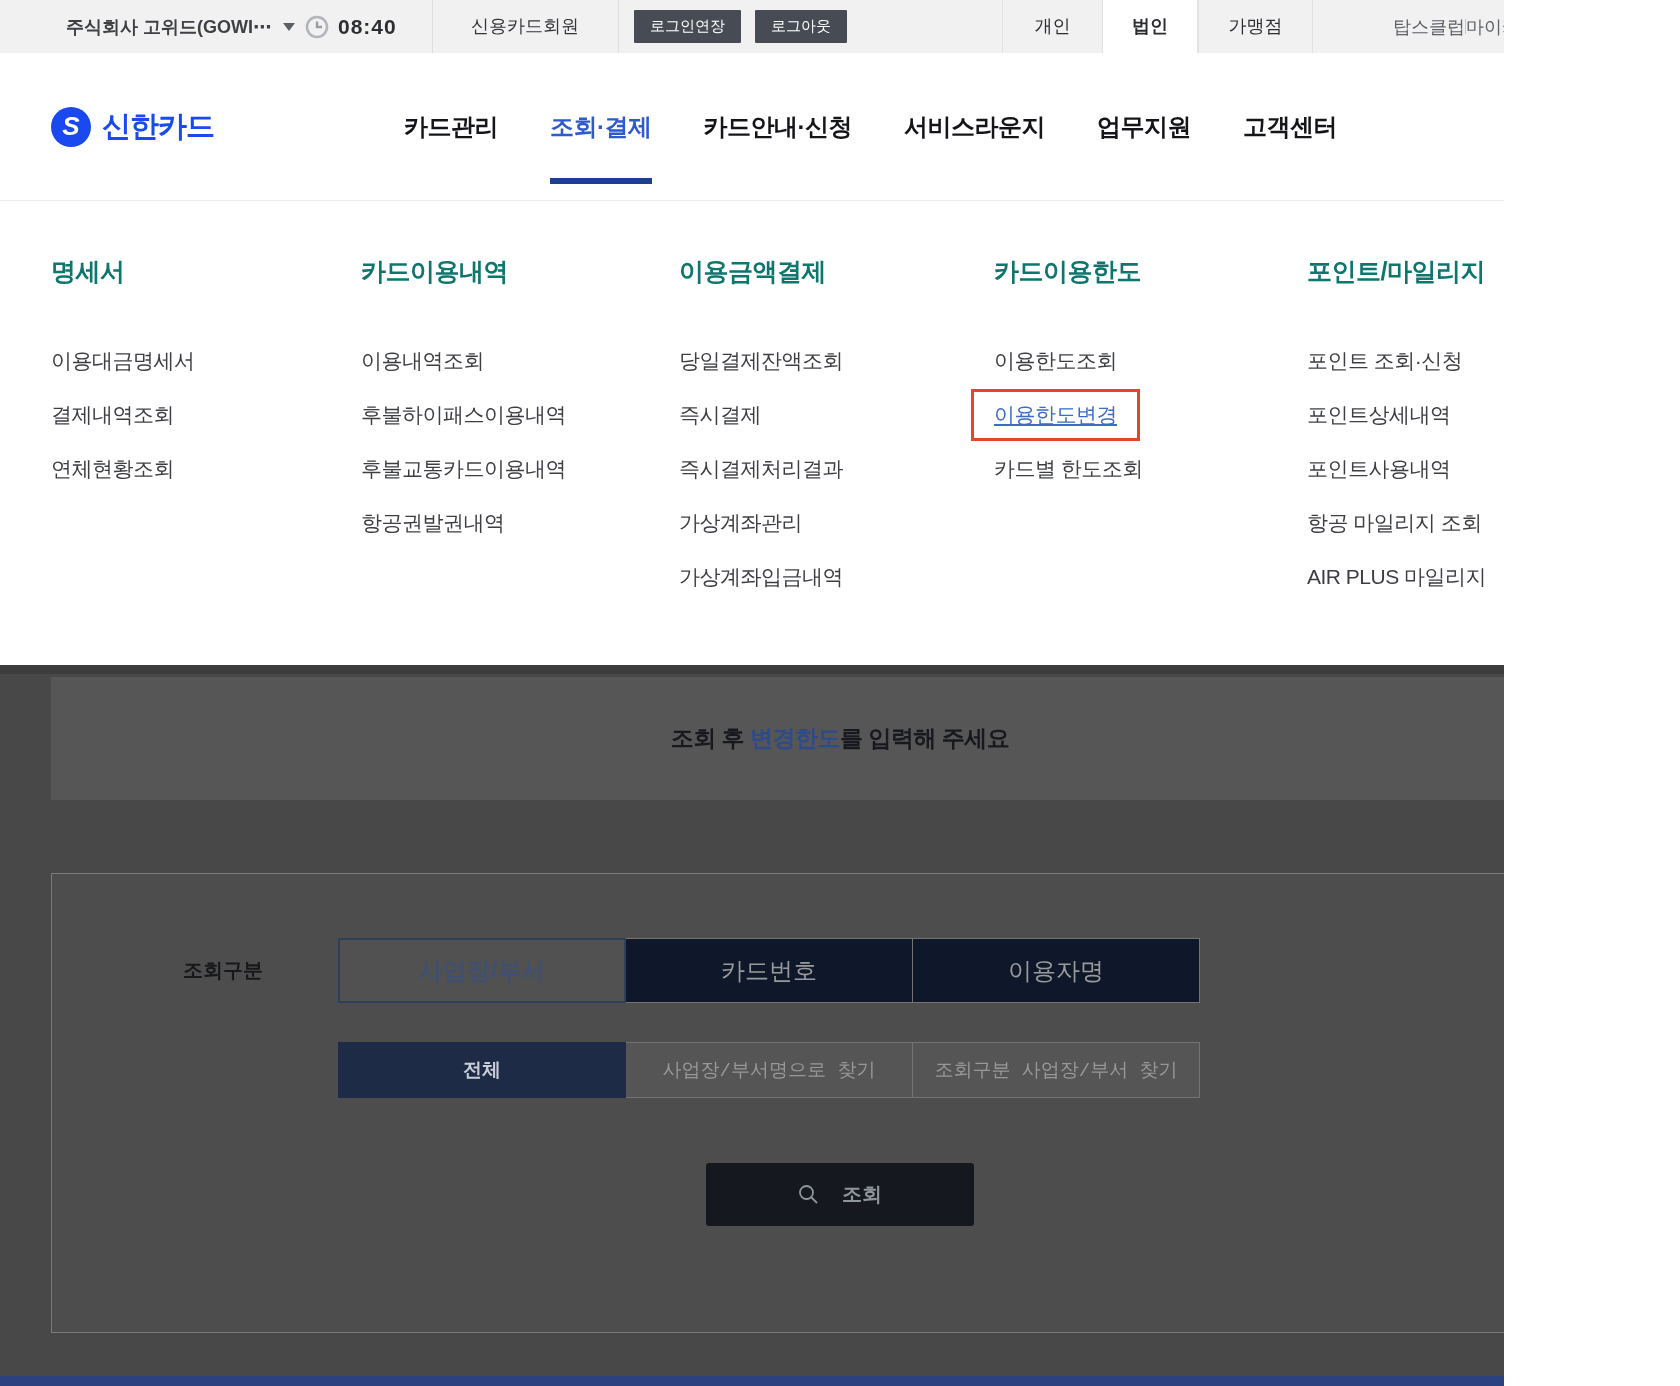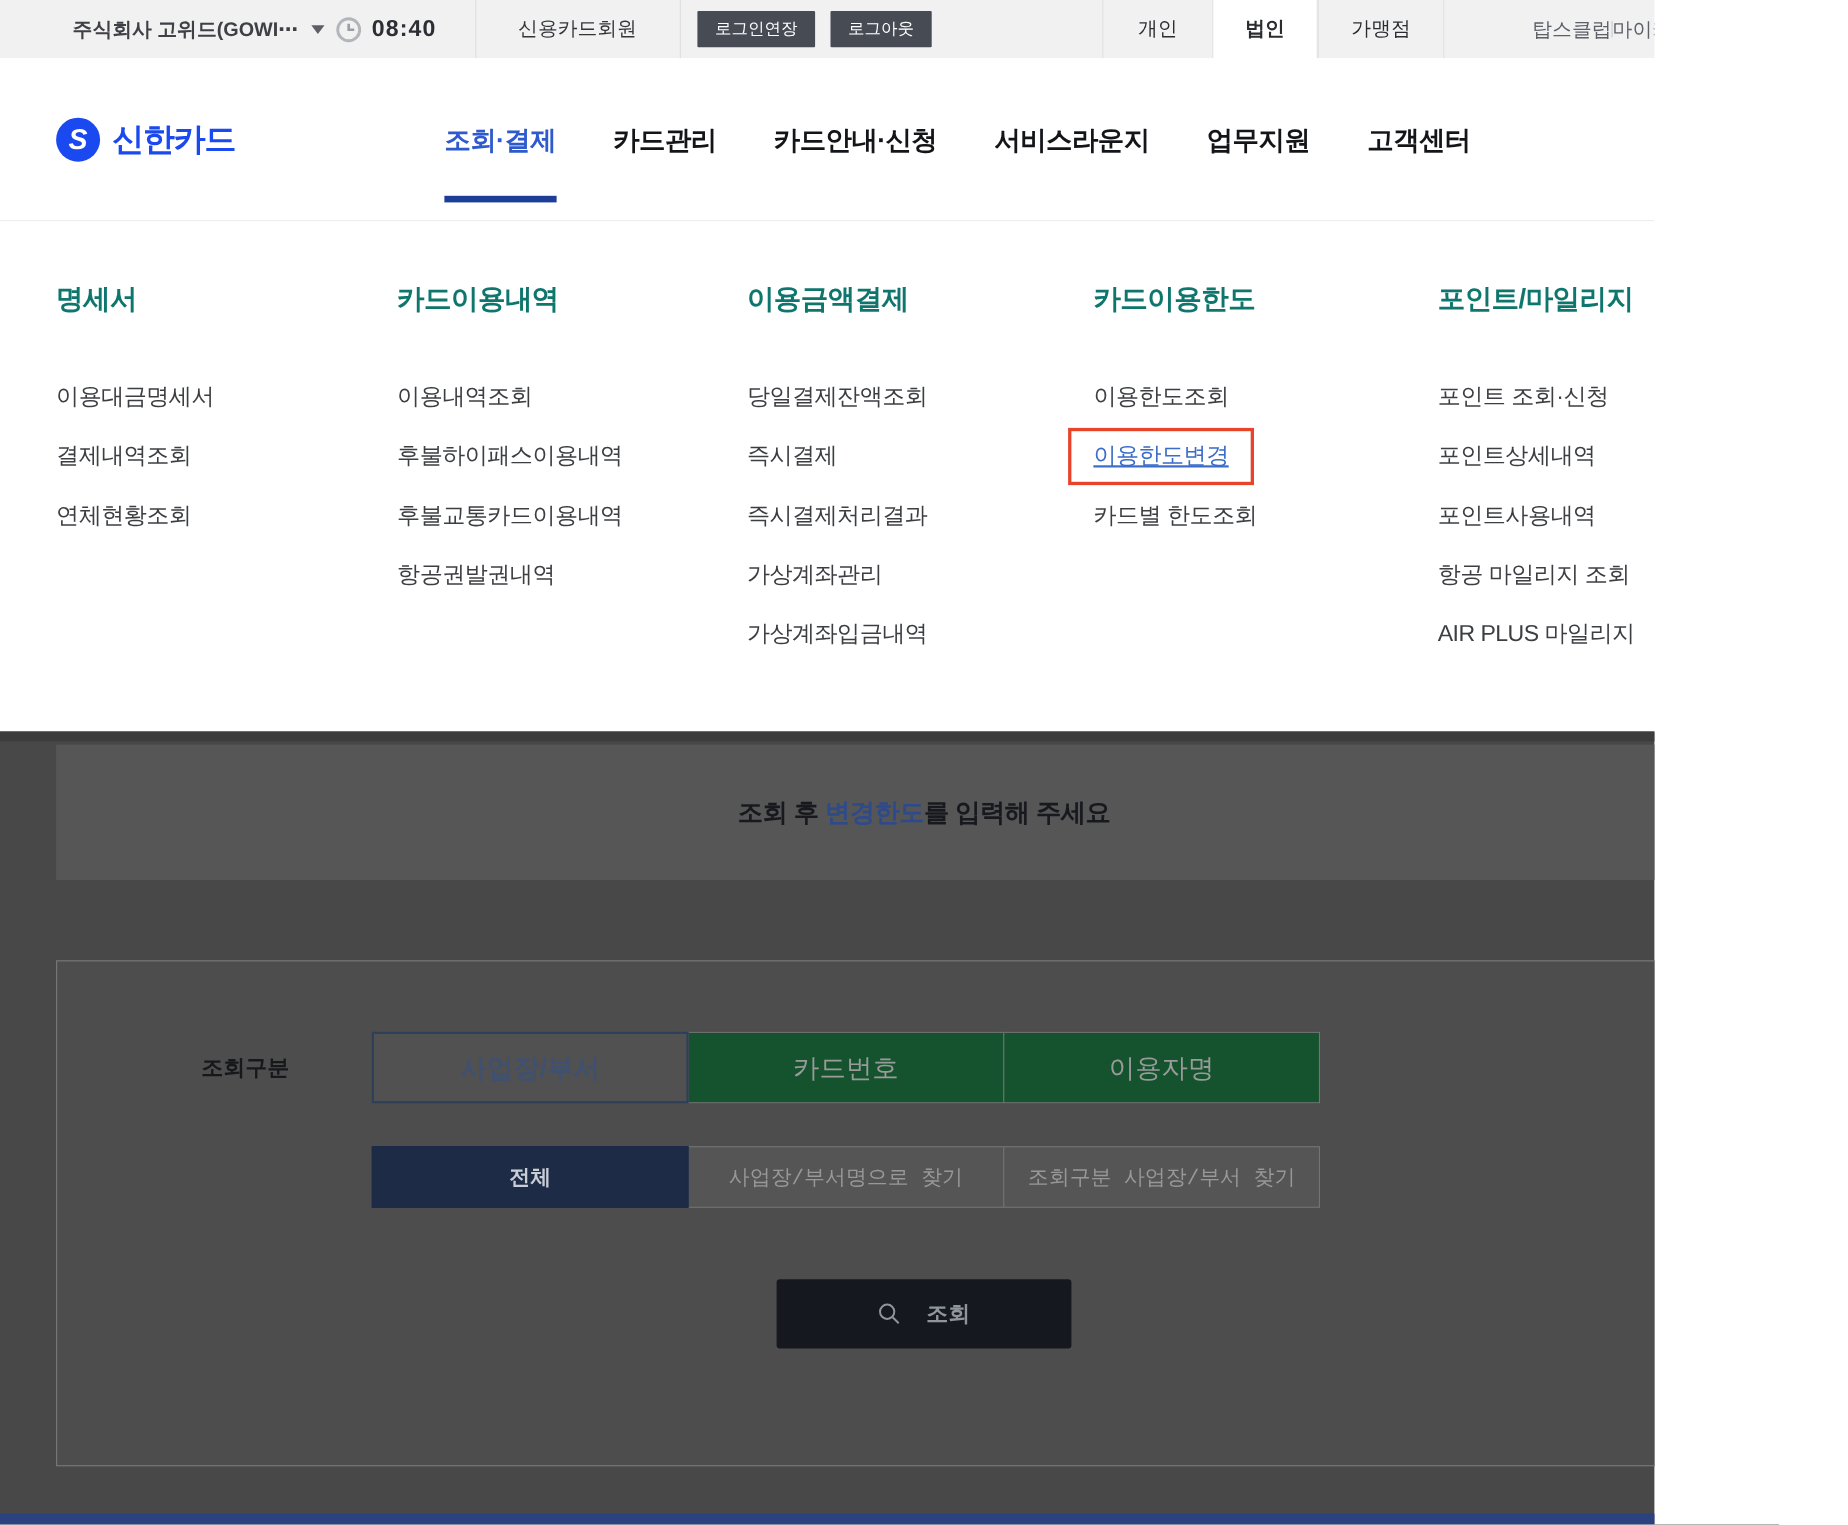--- a/index.html
+++ b/index.html
@@ -64,21 +64,21 @@
             display:flex; align-items:center; justify-content:center; font-size:23px; font-weight:bold;
             color:#17191e; letter-spacing:-0.5px; }
   .banner .hl { color:#2d4a8c; }
   .formbox { position:absolute; left:51px; right:51px; top:208px; height:460px; background:#4d4d4d;
              border:1px solid #7b7b7b; }
   .flabel { position:absolute; left:131px; top:64px; height:65px; display:flex; align-items:center;
             font-size:20px; font-weight:bold; color:#17181b; }
   .row1 { position:absolute; left:286px; top:64px; display:flex; }
   .row2 { position:absolute; left:286px; top:168px; display:flex; }
   .tb { width:288px; display:flex; align-items:center; justify-content:center; font-size:24px; cursor:pointer; }
-  .row1 .tb { height:65px; background:#14532d; border:1px solid #747474; color:#9a9a9a; }
+  .row1 .tb { height:65px; background:#0f172a; border:1px solid #747474; color:#9a9a9a; }
   .row1 .tb + .tb { margin-left:-1px; }
   .row1 .tb.sel { background:#515151; border:2px solid #2e4057; color:#3f5070; font-weight:bold; z-index:2; }
   .row2 .tb { height:56px; background:#555555; border:1px solid #747474; color:#989898; font-size:19px;font-family:Liberation Mono, monospace; }
   .row2 .tb + .tb { margin-left:-1px; }
   .row2 .tb.sel { background:#1d2b47; border:1px solid #1d2b47; color:#c9ced6; font-weight:bold; z-index:2; }
   .searchbtn { position:absolute; left:calc(50% - 134px); top:289px; width:268px; height:63px; background:#15181e;
                color:#8f959c; font-size:20px; font-weight:bold; display:flex; align-items:center;
                justify-content:center; gap:23px; border:none; border-radius:3px; cursor:pointer; font-family:inherit; }
   .bottomstrip { position:absolute; left:0; bottom:0; width:1680px; height:10px; background:#2b4180; }
 </style>
@@ -116,22 +116,22 @@
       </svg>
     </div>
   </div>
 
   <div class="mainhdr">
     <div class="logo">
       <span class="logo-circle">S</span>
       <span class="logo-text">신한카드</span>
     </div>
     <div class="gnb">
+      <div class="gnb-item">카드관리</div>
       <div class="gnb-item active">조회·결제</div>
-      <div class="gnb-item">카드관리</div>
       <div class="gnb-item">카드안내·신청</div>
       <div class="gnb-item">서비스라운지</div>
       <div class="gnb-item">업무지원</div>
       <div class="gnb-item">고객센터</div>
     </div>
     <svg class="hdr-icon search-ic" width="36" height="36" viewBox="0 0 36 36">
       <circle cx="15" cy="15" r="11" fill="none" stroke="#17181a" stroke-width="2.6"></circle>
       <line x1="23.5" y1="23.5" x2="32" y2="32" stroke="#17181a" stroke-width="2.6"></line>
     </svg>
     <div class="hdr-icon burger">

